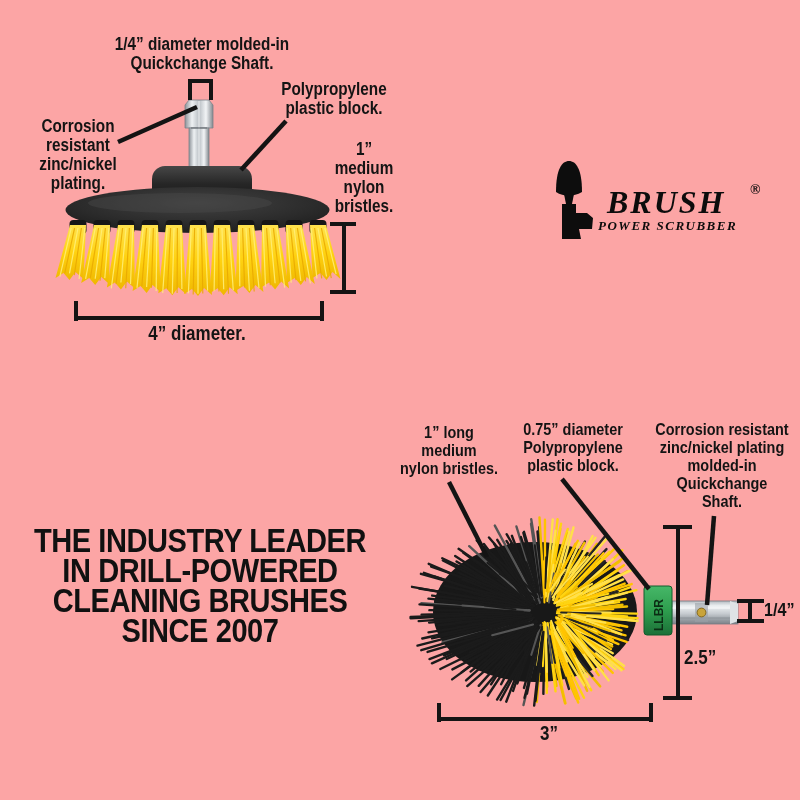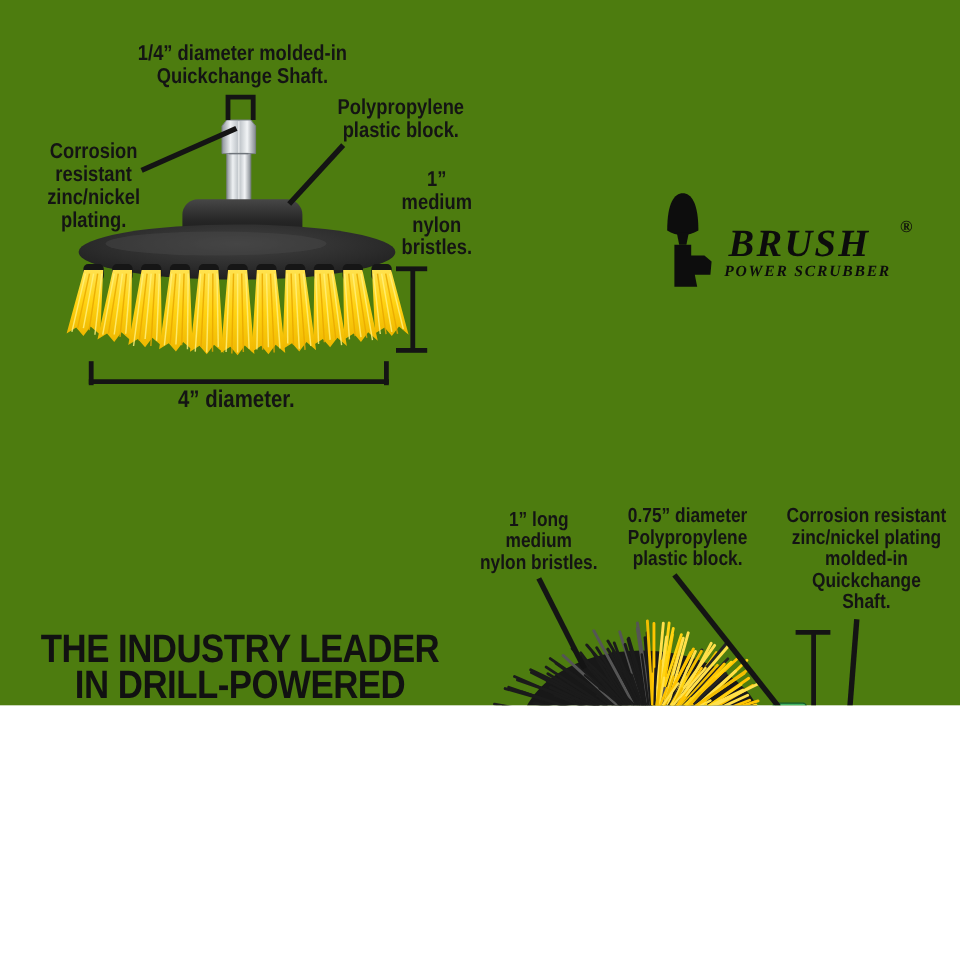--- a/index.html
+++ b/index.html
@@ -1,35 +1,35 @@
 <!DOCTYPE html>
 <html><head>
 <meta charset="utf-8">
 <style>
   html,body{margin:0;padding:0;background:#fff;}
-  .canvas{position:relative;width:800px;height:588px;background:#4d7c0f;overflow:hidden;
+  .canvas{position:relative;width:800px;height:800px;background:#fca5a5;overflow:hidden;
           font-family:"Liberation Sans",sans-serif;color:#141414;}
   .abs{position:absolute;}
   .callout{position:absolute;font-weight:700;color:#141414;text-align:center;
            white-space:pre-line;line-height:1.06;transform:scaleX(0.85);
            transform-origin:center top;}
   .dimlabel{position:absolute;font-weight:700;color:#141414;white-space:nowrap;
             transform:scaleX(0.85);transform-origin:left top;}
   .dimlabel.centered{text-align:center;transform-origin:center top;}
   .headline{position:absolute;left:0;top:526px;width:400px;text-align:center;
             font-weight:700;color:#111;font-size:33px;line-height:30px;
             white-space:pre-line;transform:scaleX(0.88);transform-origin:center top;
             letter-spacing:-0.5px;}
   .logo{position:absolute;left:425px;top:152px;width:360px;height:95px;}
   .logo-word{position:absolute;font-family:"Liberation Serif",serif;
              font-style:italic;font-weight:700;color:#0c0c0c;}
   .logo-reg{position:absolute;font-family:"Liberation Serif",serif;font-weight:700;
             color:#0c0c0c;}
   .logo-tag{position:absolute;font-family:"Liberation Serif",serif;font-style:italic;
-            font-weight:700;color:#0c0c0c;text-align:center;}
+            font-weight:700;color:#0c0c0c;text-align:left;}
   svg{display:block;}
 </style>
 </head>
 <body>
 
 <div class="canvas">
 
   <svg class="abs" style="left:30px;top:75px;" width="340" height="230" viewBox="0 0 340 230">
     <defs>
       <linearGradient id="metalV" x1="0" y1="0" x2="1" y2="0">

